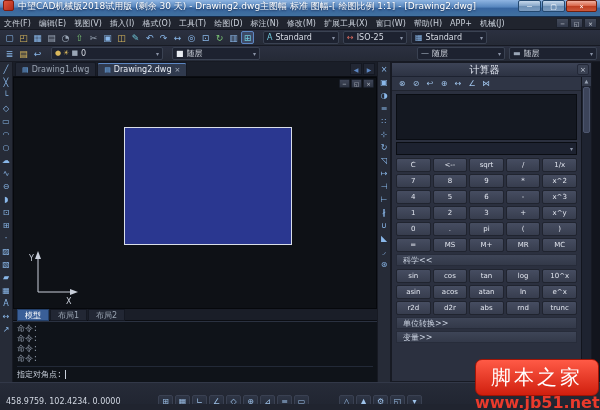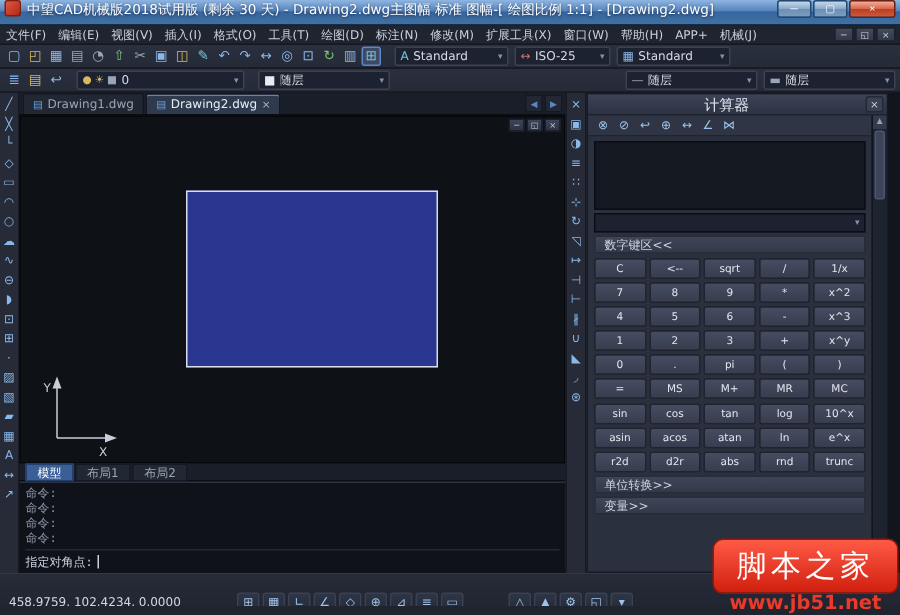--- a/index.html
+++ b/index.html
@@ -92,21 +92,21 @@
 
 .status{position:absolute;top:382px;left:0;right:0;height:22px;background:linear-gradient(#262b38,#1e222d);border-top:1px solid #323848;display:flex;align-items:center;padding:18px 6px;gap:24px}
 .coords{font-size:8px;color:#d2d8e2;min-width:128px}
 .stgroup{display:flex;gap:2px}
 .stb{width:15px;height:13px;font-size:8px;line-height:12px;text-align:center;color:#9fc3ea;background:linear-gradient(#2e3545,#252b39);border:1px solid #3a4152;border-radius:2px}
 .g2{margin-left:6px}
 .bottomframe{position:absolute;top:404px;left:0;right:0;height:6px;background:#20242f}
 
 .wm{position:absolute;right:1px;bottom:1px;width:124px;z-index:60;text-align:center}
 .wm-box{height:37px;border-radius:7px;background:linear-gradient(#ff5a46,#d01f0e);border:1px solid #9e1507;color:#fff;font-size:20px;font-weight:normal;letter-spacing:3px;display:flex;align-items:center;justify-content:center}
-.wm-url{font-size:13px;font-weight:bold;color:#ea3a2c;line-height:13px}
+.wm-url{font-size:16px;font-weight:bold;color:#ea3a2c;line-height:13px}
 </style>
 </head>
 <body>
 
 <div>
 
   <div class="titlebar">
     <span class="applogo"></span>
     <span class="title">中望CAD机械版2018试用版 (剩余 30 天) - Drawing2.dwg主图幅 标准 图幅-[ 绘图比例 1:1] - [Drawing2.dwg]</span>
     <span class="winbtns">
@@ -320,21 +320,20 @@
             <span class="pti">↩</span>
             <span class="pti">⊕</span>
             <span class="pti">↔</span>
             <span class="pti">∠</span>
             <span class="pti">⋈</span>
           </div>
         <div class="p-hist"></div>
         <div class="p-input">
             <span></span>
           </div>
-        <div class="p-sec">数字键区&lt;&lt;</div>
         <div class="kgrid">
             <button class="k">C</button>
             <button class="k">&lt;--</button>
             <button class="k">sqrt</button>
             <button class="k">/</button>
             <button class="k">1/x</button>
             <button class="k">7</button>
             <button class="k">8</button>
             <button class="k">9</button>
             <button class="k">*</button>
@@ -353,20 +352,21 @@
             <button class="k">.</button>
             <button class="k">pi</button>
             <button class="k">(</button>
             <button class="k">)</button>
             <button class="k">=</button>
             <button class="k">MS</button>
             <button class="k">M+</button>
             <button class="k">MR</button>
             <button class="k">MC</button>
           </div>
+        <div class="p-sec">科学&lt;&lt;</div>
         <div class="kgrid">
             <button class="k">sin</button>
             <button class="k">cos</button>
             <button class="k">tan</button>
             <button class="k">log</button>
             <button class="k">10^x</button>
             <button class="k">asin</button>
             <button class="k">acos</button>
             <button class="k">atan</button>
             <button class="k">ln</button>

